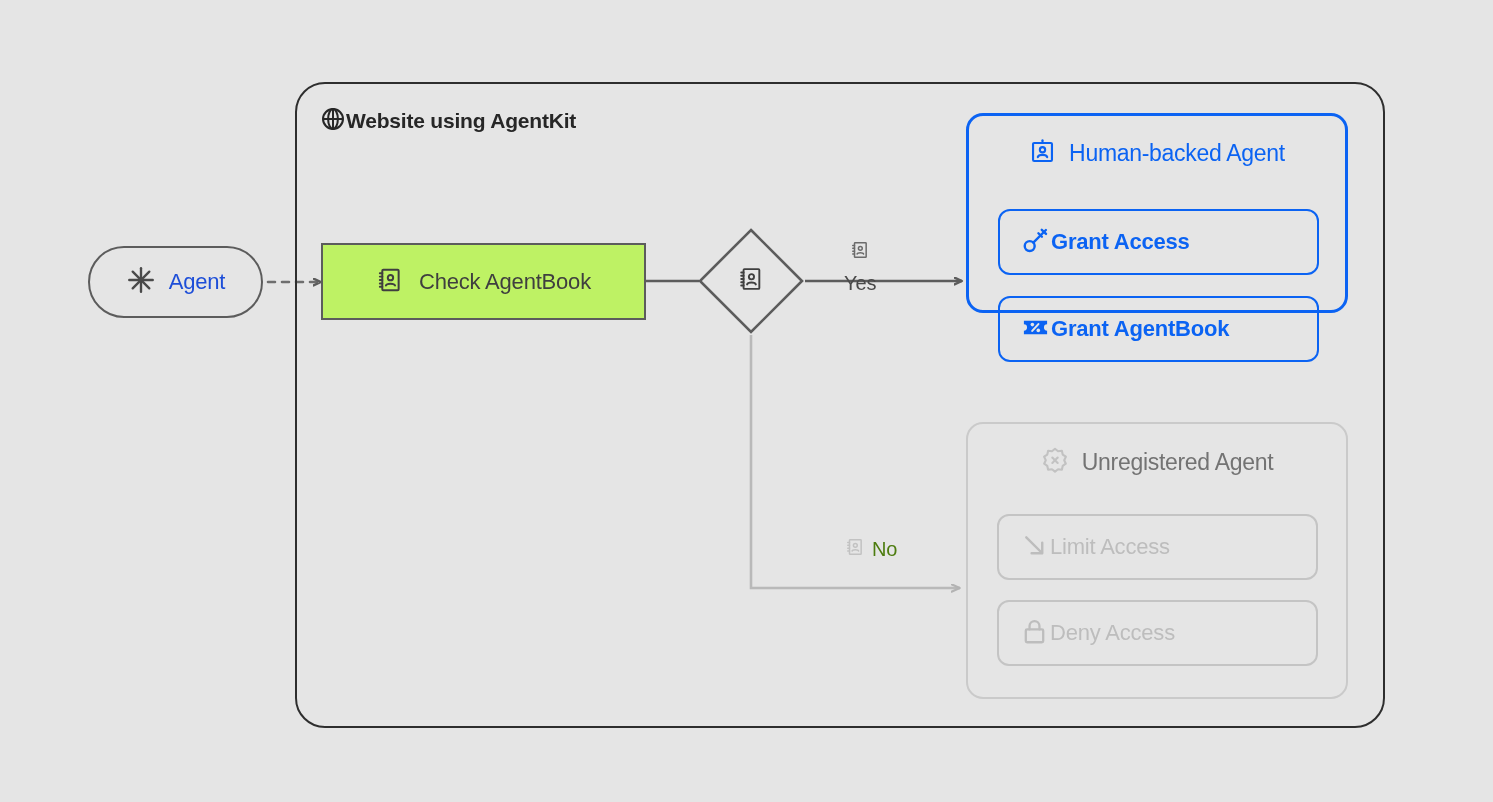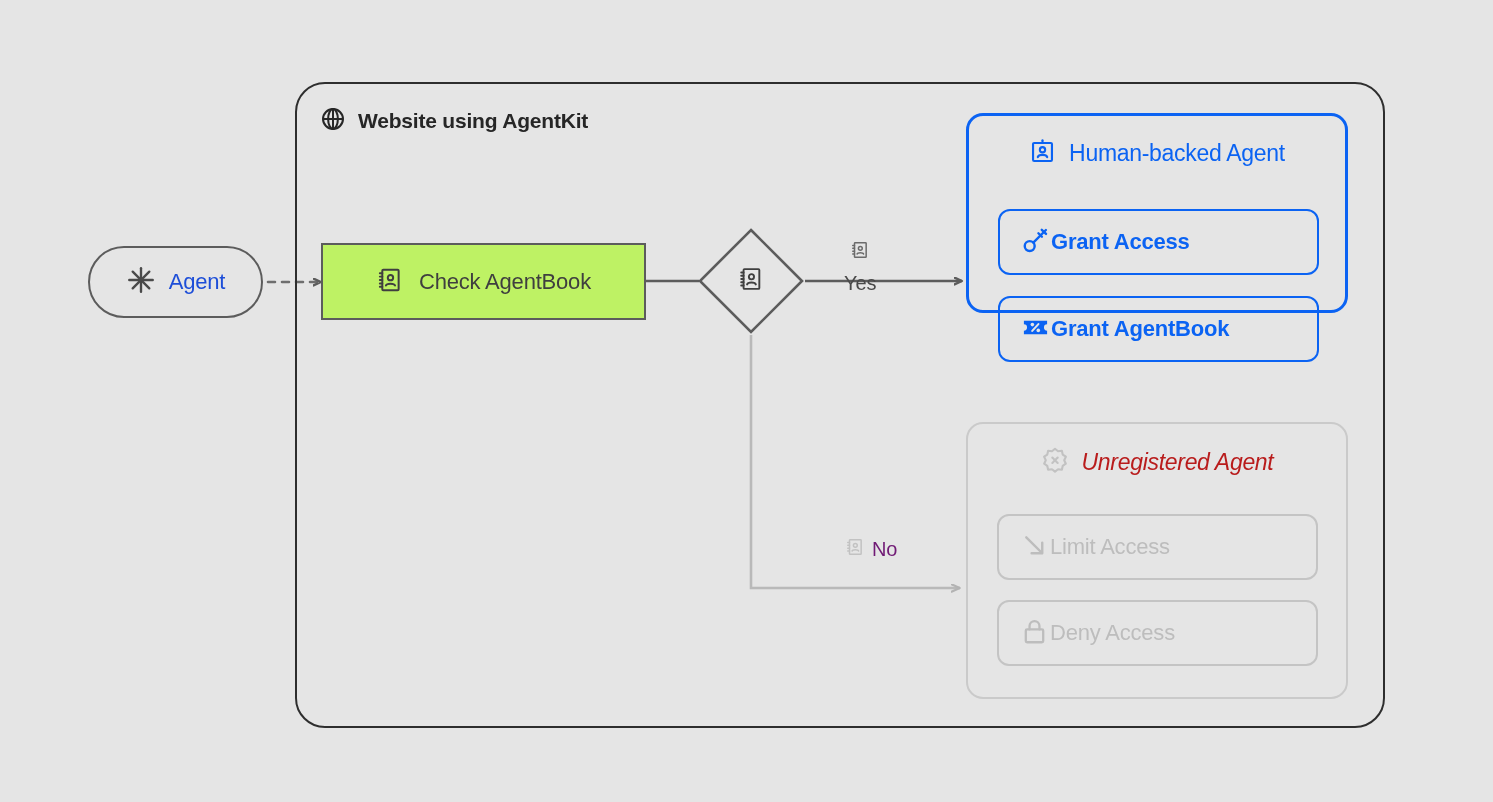--- a/index.html
+++ b/index.html
@@ -39,21 +39,20 @@
     border: 2.5px solid #2e2e2e;
     border-radius: 30px;
     box-sizing: border-box;
   }
   #website-header {
     position: absolute;
     left: 320px;
     top: 104px;
     display: flex;
     align-items: center;
-    gap: 12px;
     height: 34px;
   }
   #website-header .title {
     font-size: 21px;
     font-weight: 700;
     color: #262626;
     letter-spacing: -0.2px;
     white-space: nowrap;
   }
 
@@ -117,21 +116,21 @@
   
   .edge-label {
     position: absolute;
     display: flex;
     align-items: center;
     gap: 7px;
     font-size: 20px;
     letter-spacing: -0.1px;
   }
   #edge-label-yes { left: 844px; top: 240px; color: #4a4a4a; flex-direction: column; }
-  #edge-label-no  { left: 845px; top: 537px; color: #701a75; }
+  #edge-label-no  { left: 845px; top: 537px; color: #4d7c0f; }
 
   
   .outcome-card {
     position: absolute;
     box-sizing: border-box;
     border-radius: 17px;
   }
   #human-agent-card {
     left: 966px;
     top: 113px;
@@ -155,21 +154,21 @@
     align-items: center;
     justify-content: center;
     gap: 13px;
   }
   .card-heading .label {
     font-size: 23px;
     letter-spacing: -0.3px;
     white-space: nowrap;
   }
   #human-agent-card .card-heading .label { color: #0b63f3; font-weight: 500; }
-  #unregistered-agent-card .card-heading .label { color: #b91c1c; font-weight: 400; font-style: italic; }
+  #unregistered-agent-card .card-heading .label { color: #737373; font-weight: 400; }
 
   .action-row {
     position: absolute;
     box-sizing: border-box;
     display: flex;
     align-items: center;
     gap: 1px;
     padding-left: 21px;
     border-radius: 12px;
   }

